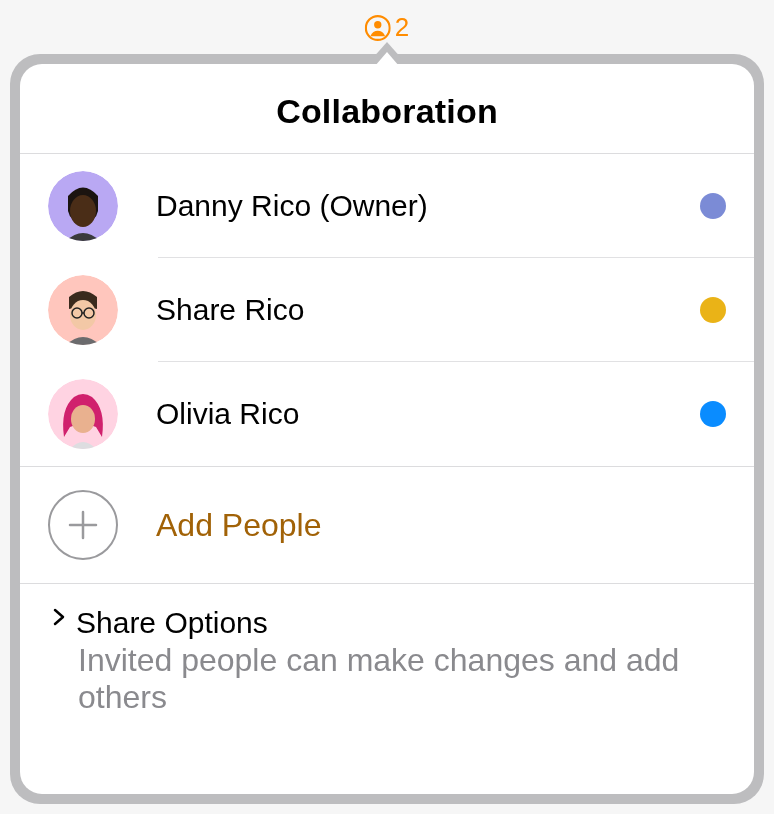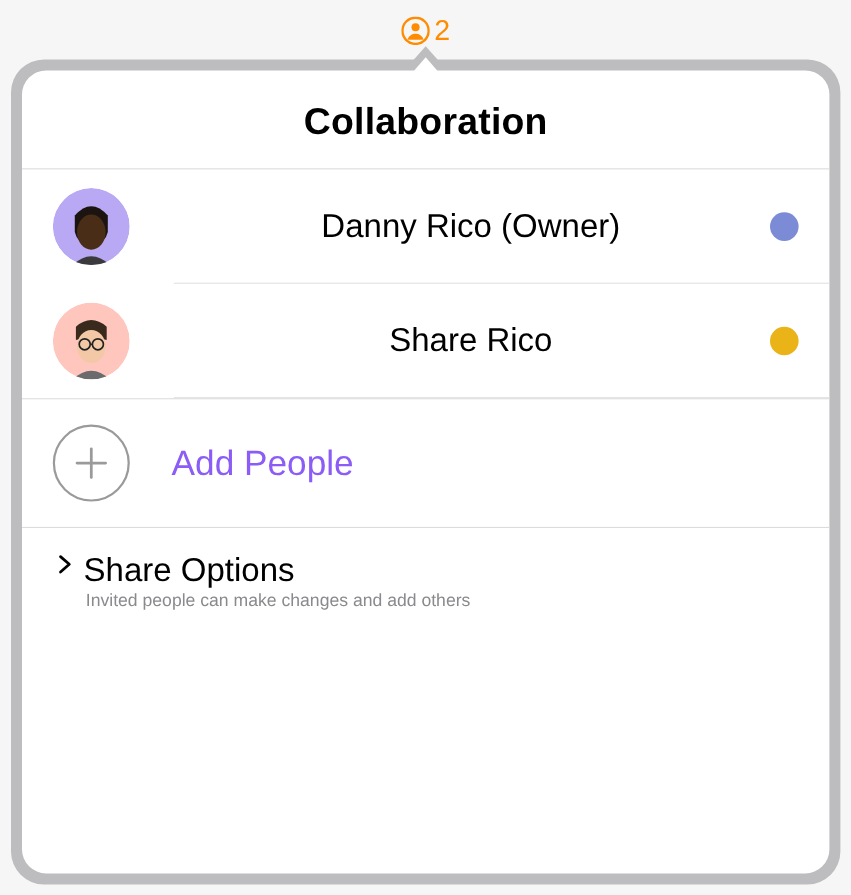--- a/index.html
+++ b/index.html
@@ -84,21 +84,20 @@
       color: #000;
       letter-spacing: 0.2px;
     }
 
     .row {
       display: flex;
       align-items: center;
       padding: 0 28px;
       min-height: 104px;
       position: relative;
-      text-align: center;
     }
 
     .row .divider-short {
       position: absolute;
       left: 138px;
       right: 0;
       bottom: 0;
       height: 1px;
       background: #e1e1e3;
     }
@@ -141,41 +140,41 @@
       border-radius: 50%;
       border: 2px solid #9a9a9d;
       display: flex;
       align-items: center;
       justify-content: center;
       margin-right: 38px;
       flex-shrink: 0;
     }
     .add-icon svg { display: block; }
     .add-label {
-      color: #8b5cf6;
+      color: #a16207;
       font-size: 32px;
       font-weight: 400;
     }
 
     .share-row {
       display: block;
       padding: 22px 28px 28px;
     }
     .share-head {
       display: flex;
       gap: 6px;
     }
     .share-title {
       font-size: 30px;
       color: #000;
       font-weight: 400;
     }
     .share-desc {
       padding-left: 30px;
-      font-size: 16px;
+      font-size: 32px;
       color: #8a8a8e;
       margin-top: 2px;
     }
     .chevron svg { display: block; }
   </style>
 </head>
 <body>
 
 <div class="badge-area">
   <span class="badge-icon">
@@ -222,20 +221,32 @@
             <circle cx="41" cy="38" r="5" fill="none" stroke="#222" stroke-width="1.5"></circle>
             <line x1="34" y1="38" x2="36" y2="38" stroke="#222" stroke-width="1.5"></line>
             <path d="M18 70 Q35 54 52 70 Z" fill="#6b6b6d"></path>
           </svg>
         </div>
         <div class="name">Share Rico</div>
         <div class="status-dot" style="background:#eab317"></div>
         <div class="divider-short"></div>
       </div>
 
+      <div class="row">
+        <div class="avatar">
+          <svg viewBox="0 0 70 70">
+            <circle cx="35" cy="35" r="35" fill="#ffd3e2"></circle>
+            <path d="M16 58 Q12 30 26 18 Q35 12 44 18 Q58 30 54 58 L48 48 Q35 42 22 48 Z" fill="#d0216d"></path>
+            <ellipse cx="35" cy="40" rx="12" ry="14" fill="#e9b18f"></ellipse>
+            <path d="M22 70 Q35 56 48 70 Z" fill="#dddde0"></path>
+          </svg>
+        </div>
+        <div class="name">Olivia Rico</div>
+        <div class="status-dot" style="background:#0a8cff"></div>
+      </div>
 
       <div class="section-divider"></div>
 
       <div class="row add-row">
         <div class="add-icon">
           <svg width="36" height="36" viewBox="0 0 36 36">
             <line x1="18" y1="5" x2="18" y2="31" stroke="#9a9a9d" stroke-width="2.5" stroke-linecap="round"></line>
             <line x1="5" y1="18" x2="31" y2="18" stroke="#9a9a9d" stroke-width="2.5" stroke-linecap="round"></line>
           </svg>
         </div>

